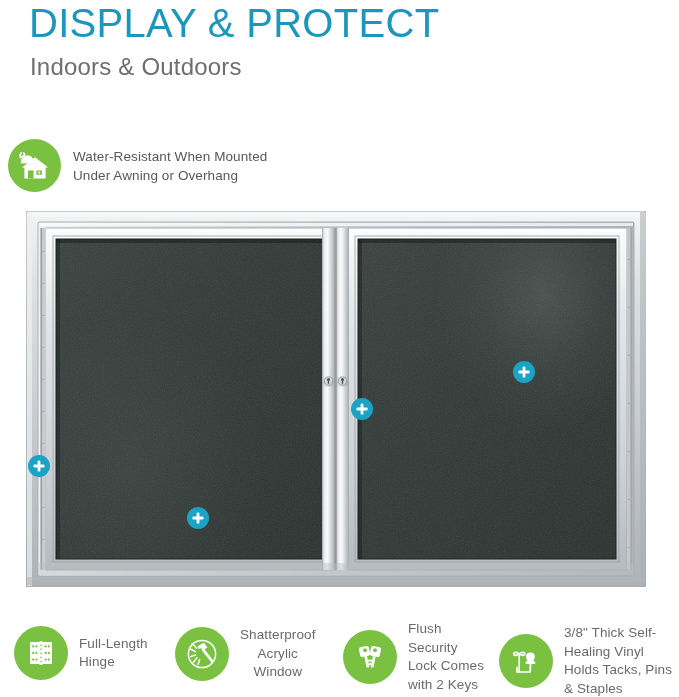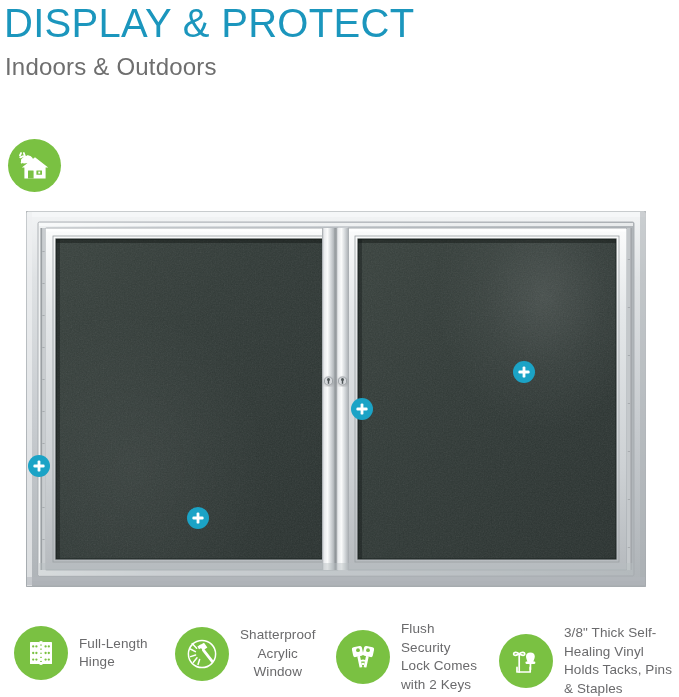--- a/index.html
+++ b/index.html
@@ -6,21 +6,21 @@
   html,body { width:679px; height:697px; }
   body {
     background:#ffffff;
     font-family:"Liberation Sans", sans-serif;
     position:relative;
     overflow:hidden;
     -webkit-font-smoothing:antialiased;
   }
 
   
-  #header { position:absolute; left:0; top:0; width:567px; }
+  #header { position:absolute; left:0; top:0; width:567px;padding-left:25px; }
   .headline {
     font-size:40px;
     line-height:45px;
     font-weight:300;
     letter-spacing:0.3px;
     color:#1b96bd;
     padding-left:4px;
     white-space:nowrap;
   }
   .headline.l1 { padding-top:1px; }
@@ -73,21 +73,21 @@
     margin-left:11px;
     font-size:13.5px;
     line-height:18.5px;
     color:#6a6a6c;
     font-weight:400;
     letter-spacing:0.1px;
     white-space:pre-line;
   }
   .f1 { left:14px;  top:18px; }
   .f2 { left:175px; top:18px;text-align:center; }
-  .f3 { left:336px; top:12px; }
+  .f3 { left:343px; top:12px; }
   .f4 { left:499px; top:16px; }
   .f1 .label, .f2 .label { margin-top:0px; }
 </style>
 </head>
 <body>
 
 <div id="header">
   <div class="headline l1">DISPLAY &amp; PROTECT</div>
   <div class="subhead">Indoors &amp; Outdoors</div>
 </div>
@@ -112,20 +112,24 @@
       </g>
 
       <g fill="#7AC142">
         <rect x="13.0" y="24.4" width="5.6" height="8.2" rx="0.4"></rect>
         <rect x="21.4" y="24.4" width="5.6" height="4.4" rx="0.4"></rect>
       </g>
       <g fill="#ffffff">
         <rect x="23.3" y="25.6" width="1.9" height="2.0"></rect>
       </g>
     </svg>
+  </div>
+  <div class="txt">
+    <div>Water-Resistant When Mounted</div>
+    <div>Under Awning or Overhang</div>
   </div>
 </div>
 
 <div id="product">
   <svg width="620" height="376" viewBox="0 0 620 376">
     <defs>
 
       <linearGradient id="frameV" x1="0" y1="0" x2="0" y2="1">
         <stop offset="0" stop-color="#f2f4f5"></stop>
         <stop offset="0.18" stop-color="#dfe2e4"></stop>

